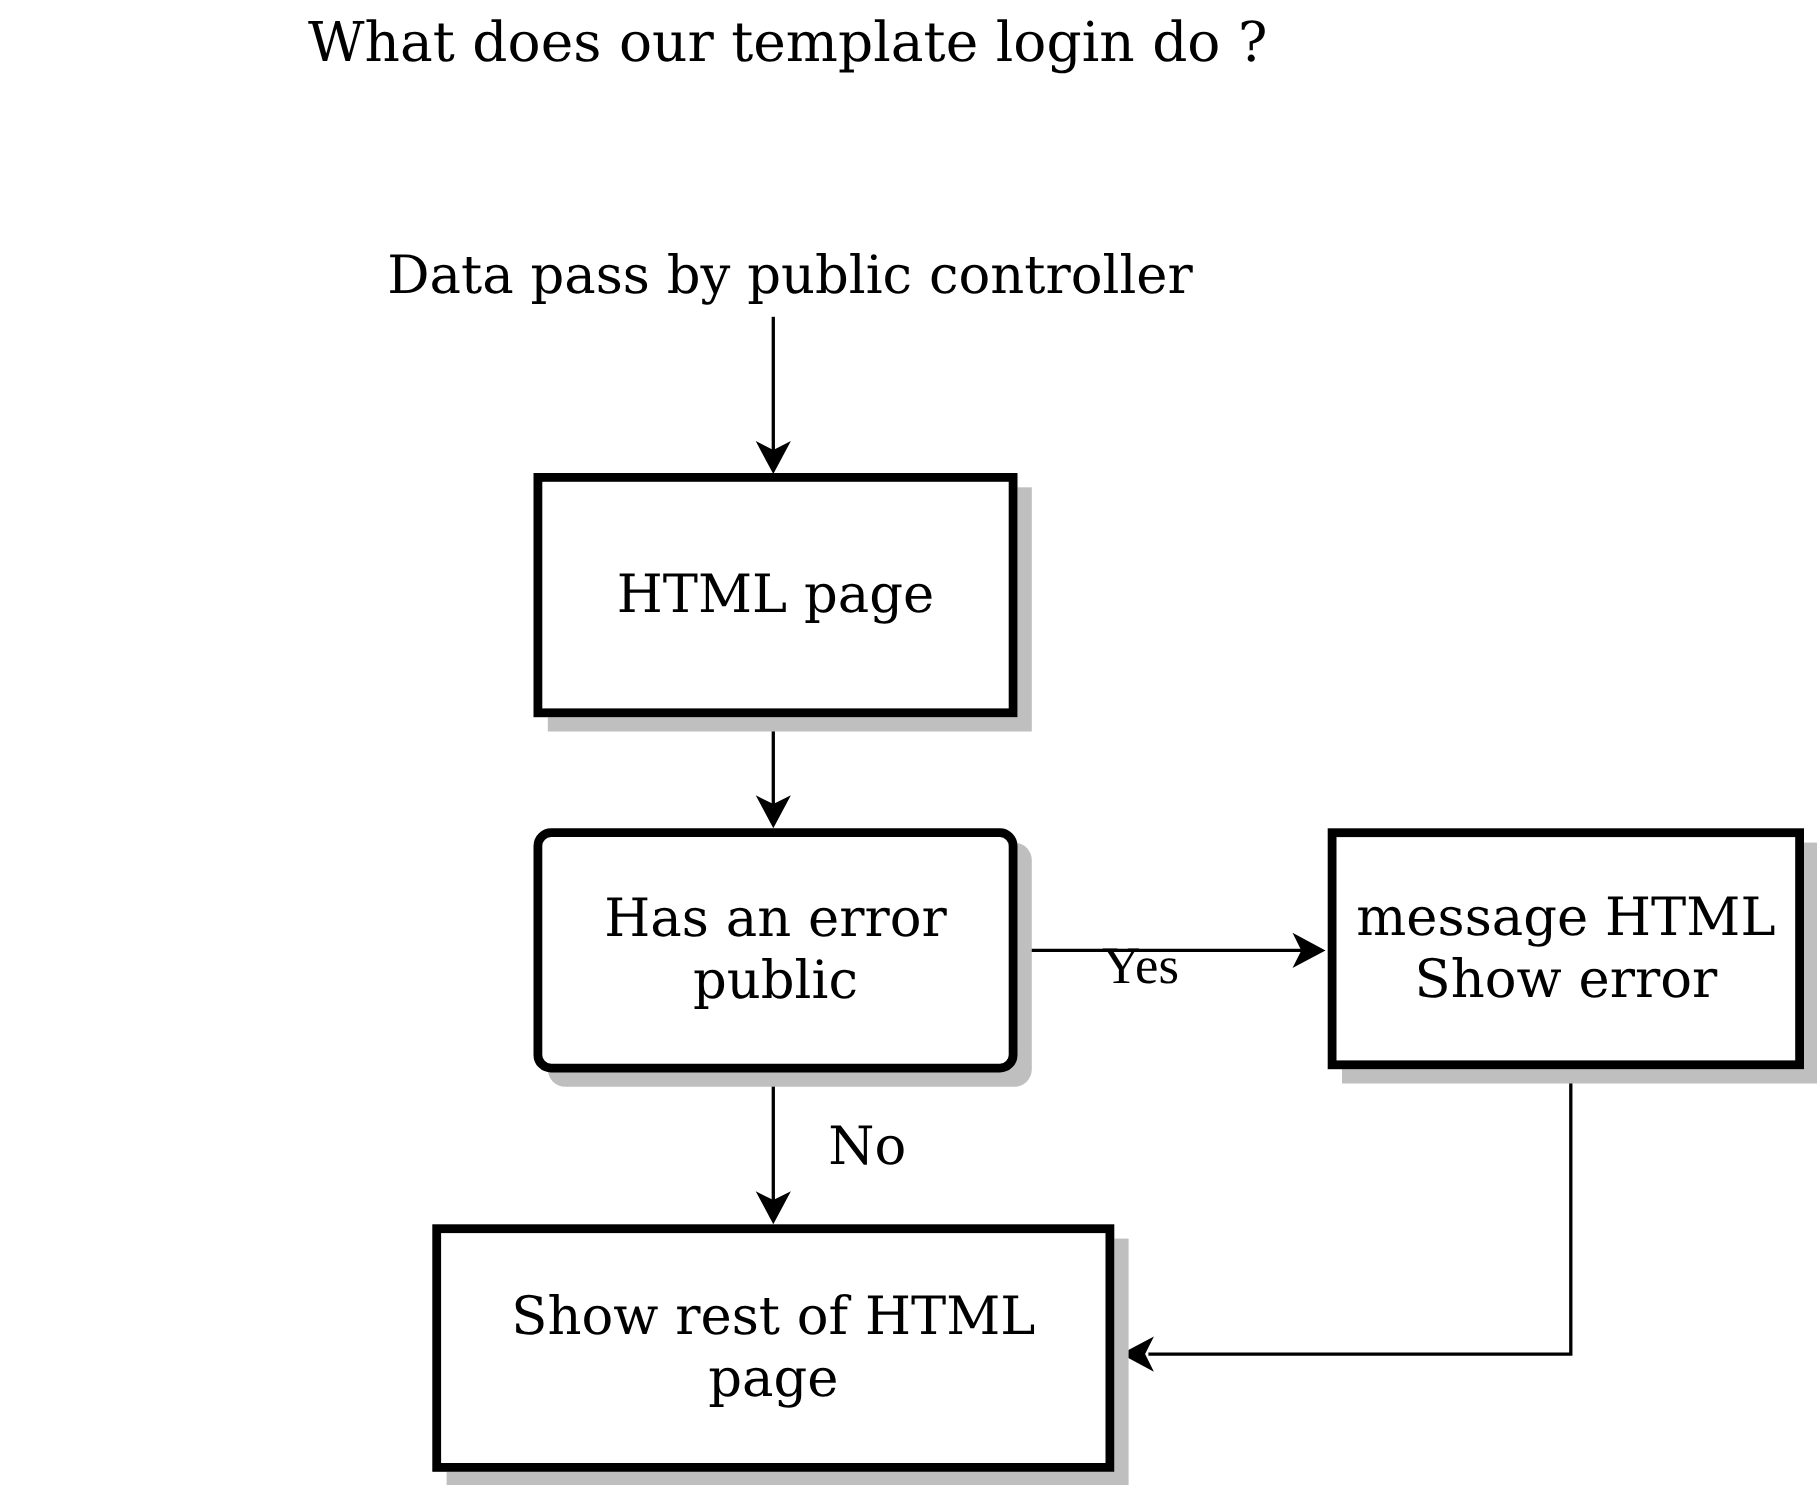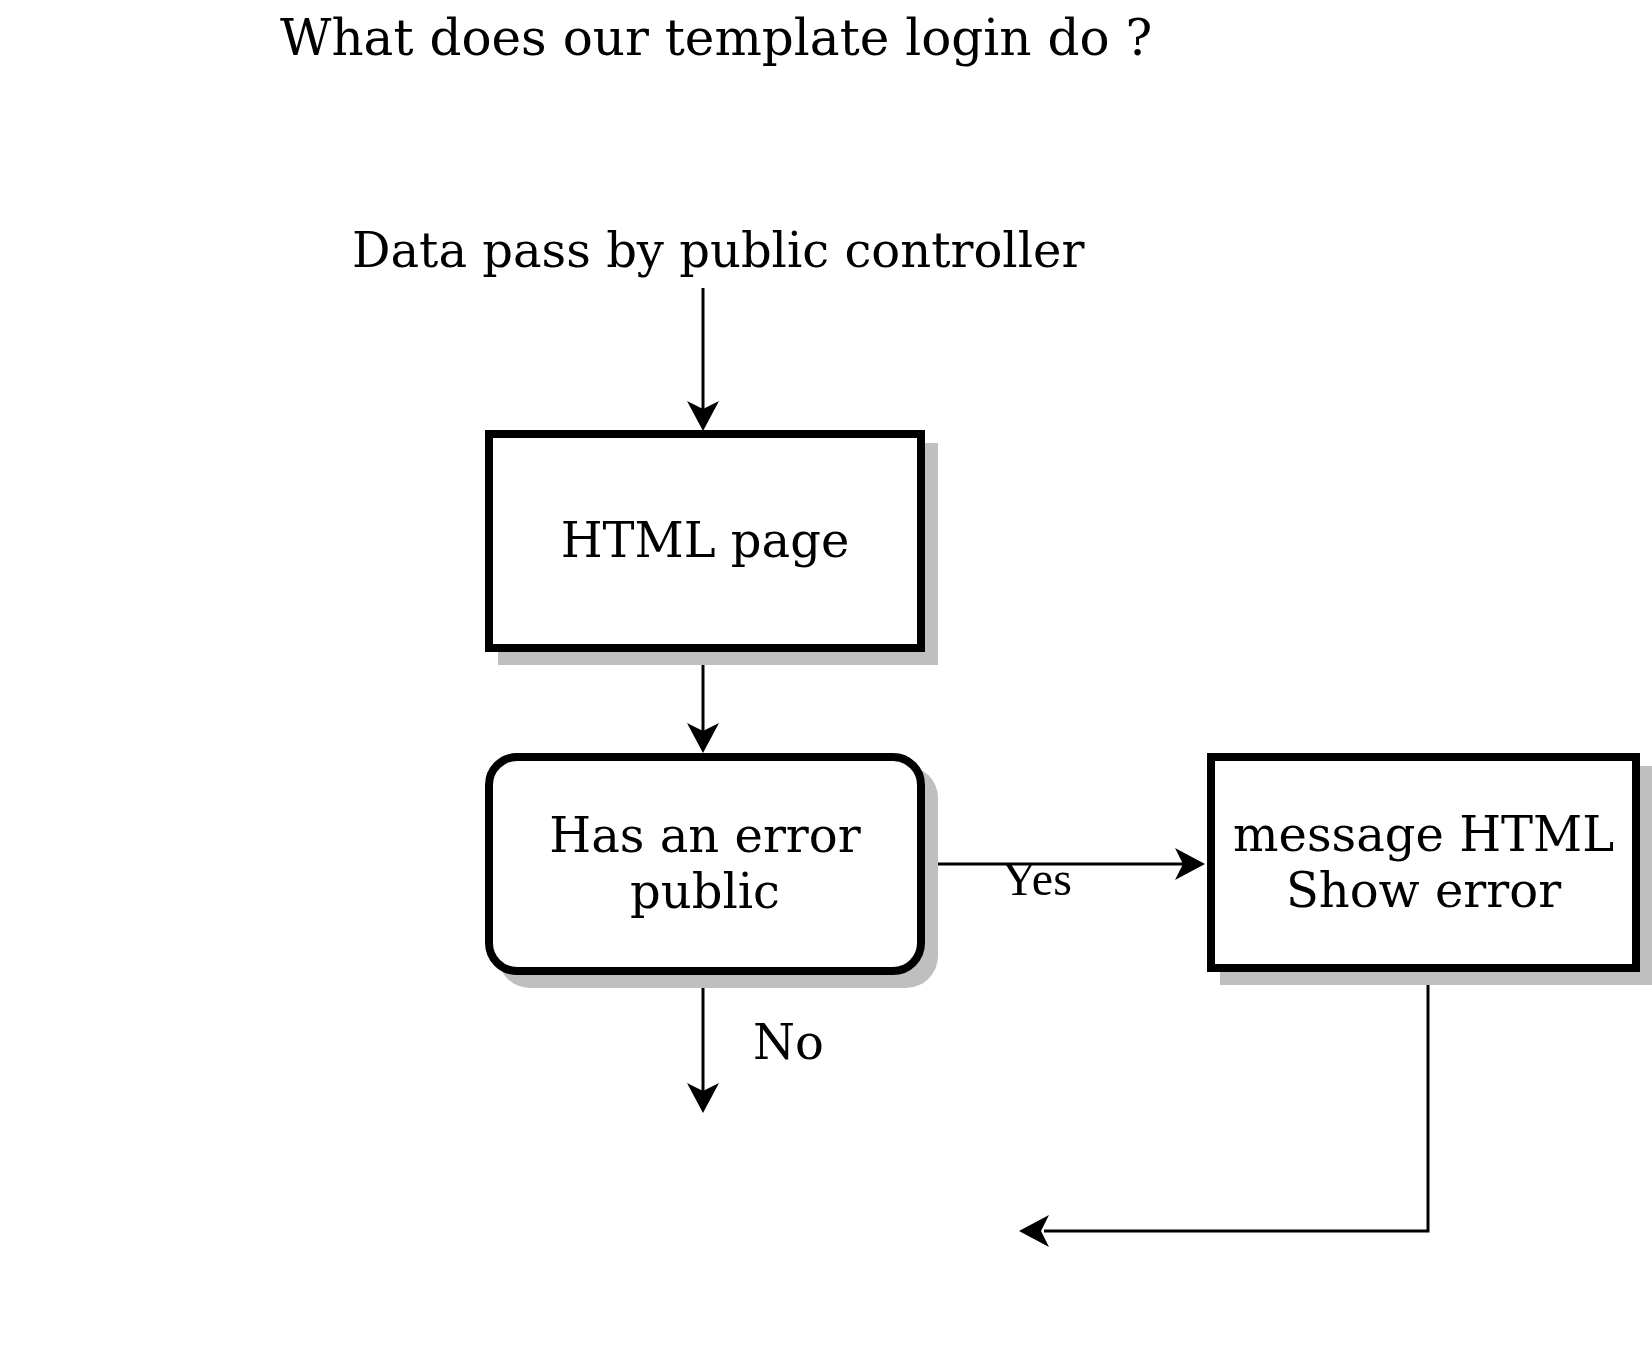--- a/index.html
+++ b/index.html
@@ -34,21 +34,21 @@
     background:var(--fill);
     box-shadow:13px 13px 0 0 var(--shadow);
     display:flex;
     flex-direction:column;
     align-items:center;
     justify-content:center;
     text-align:center;
     font-size:48px;
     line-height:1.16;
   }
-  .node.rounded{border-radius:32px;}
+  .node.rounded{border-radius:16px;}
   .node .line{display:block;}
   .edge-label{
     position:absolute;
     font-size:48px;
     line-height:1.1;
     white-space:nowrap;
     background:transparent;
   }
 </style>
 </head>
@@ -90,18 +90,21 @@
   <div class="node rounded" style="left:485px;top:753px;width:440px;height:222px;">
     <span class="line">Has an error</span>
     <span class="line">public</span>
   </div>
 
   <div class="node" style="left:1207px;top:753px;width:433px;height:219px;">
     <span class="line">message HTML</span>
     <span class="line">Show error</span>
   </div>
 
+  <div class="node" style="left:393px;top:1113px;width:620px;height:225px;">
+    <span class="line">Show rest of HTML page</span>
+  </div>
 
   <div class="edge-label" style="left:1002px;top:853px;font-family:Liberation Serif, serif;">Yes</div>
 
   <div class="edge-label" style="left:725px;top:1016px;margin-left:28px;">No</div>
 
 </div>
 
 </body></html>

